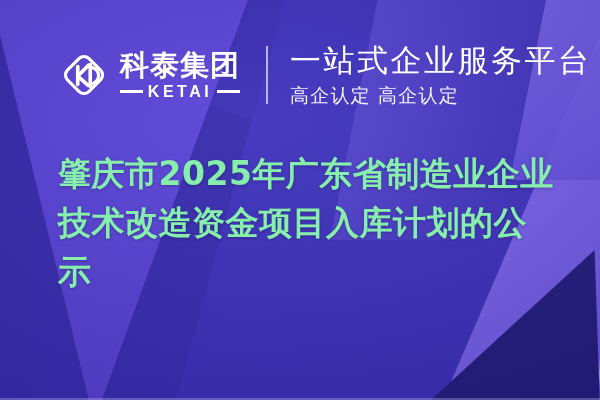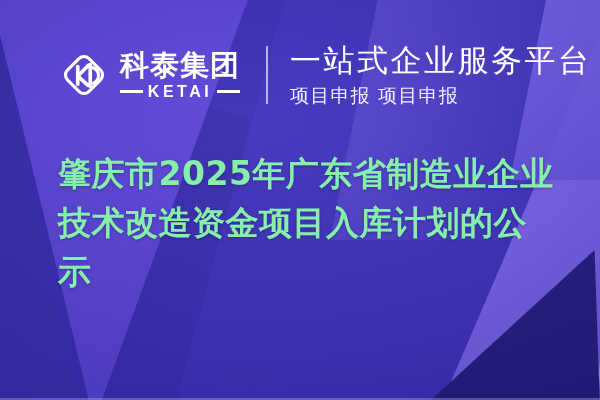--- a/index.html
+++ b/index.html
@@ -186,20 +186,20 @@
             <span class="txt">KETAI</span>
             <span class="rule"></span>
           </div>
         </div>
       </div>
 
       <div id="divider"></div>
 
       <div id="tagline-block">
         <div id="tagline-main">一站式企业服务平台</div>
-        <div id="tagline-sub">项目申报 项目申报</div>
+        <div id="tagline-sub">高企认定 高企认定</div>
       </div>
     </div>
 
     <div id="title">肇庆市2025年广东省制造业企业技术改造资金项目入库计划的公示</div>
 
   </div>
 </div>
 
 </body></html>

